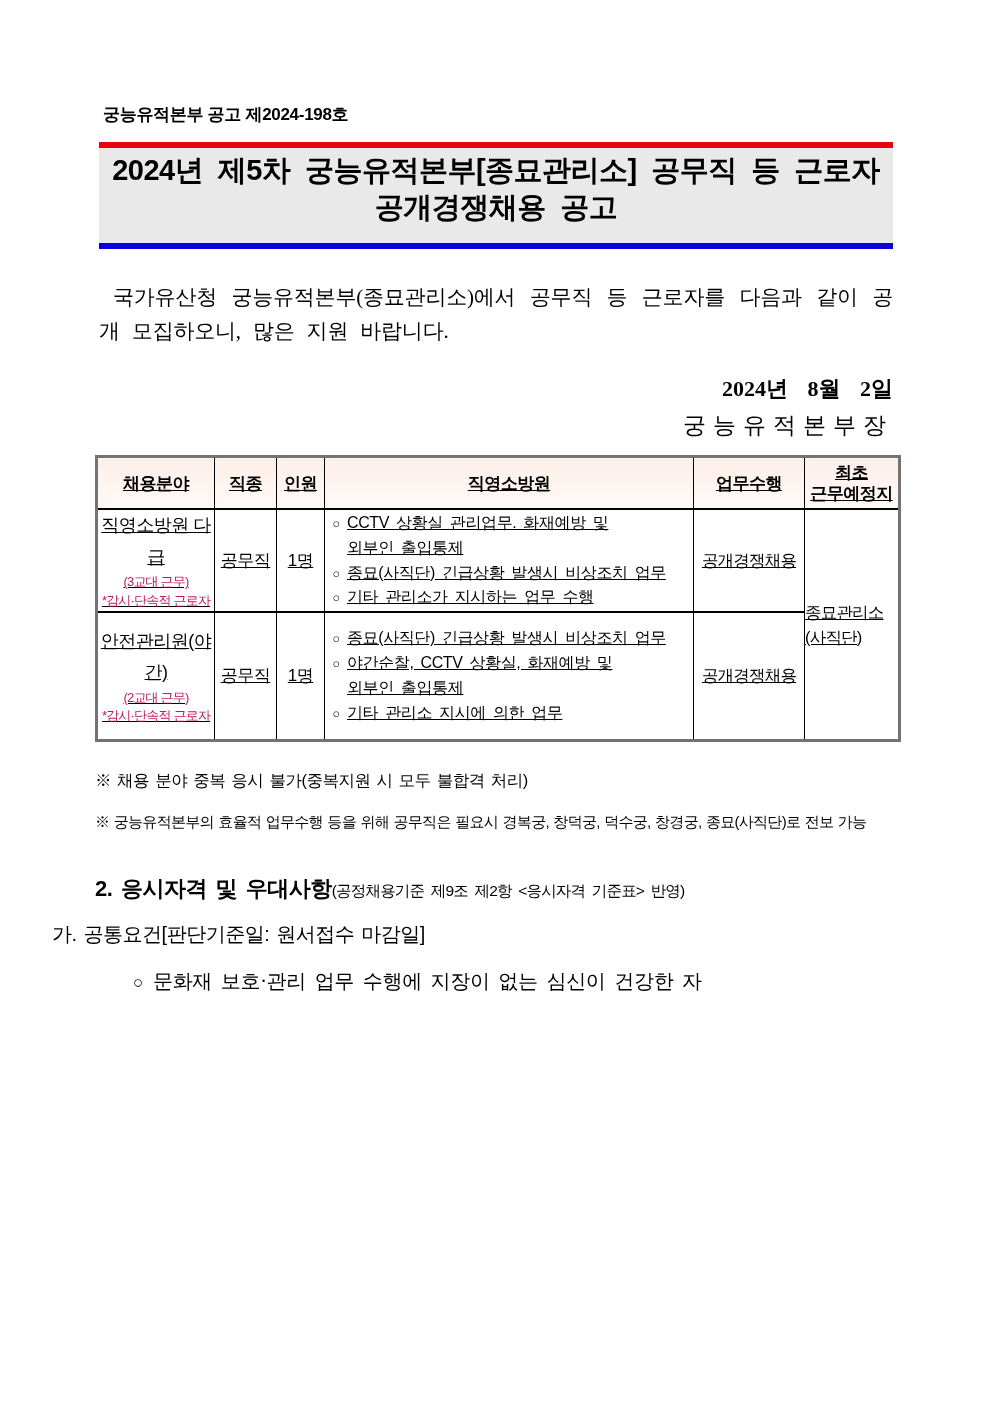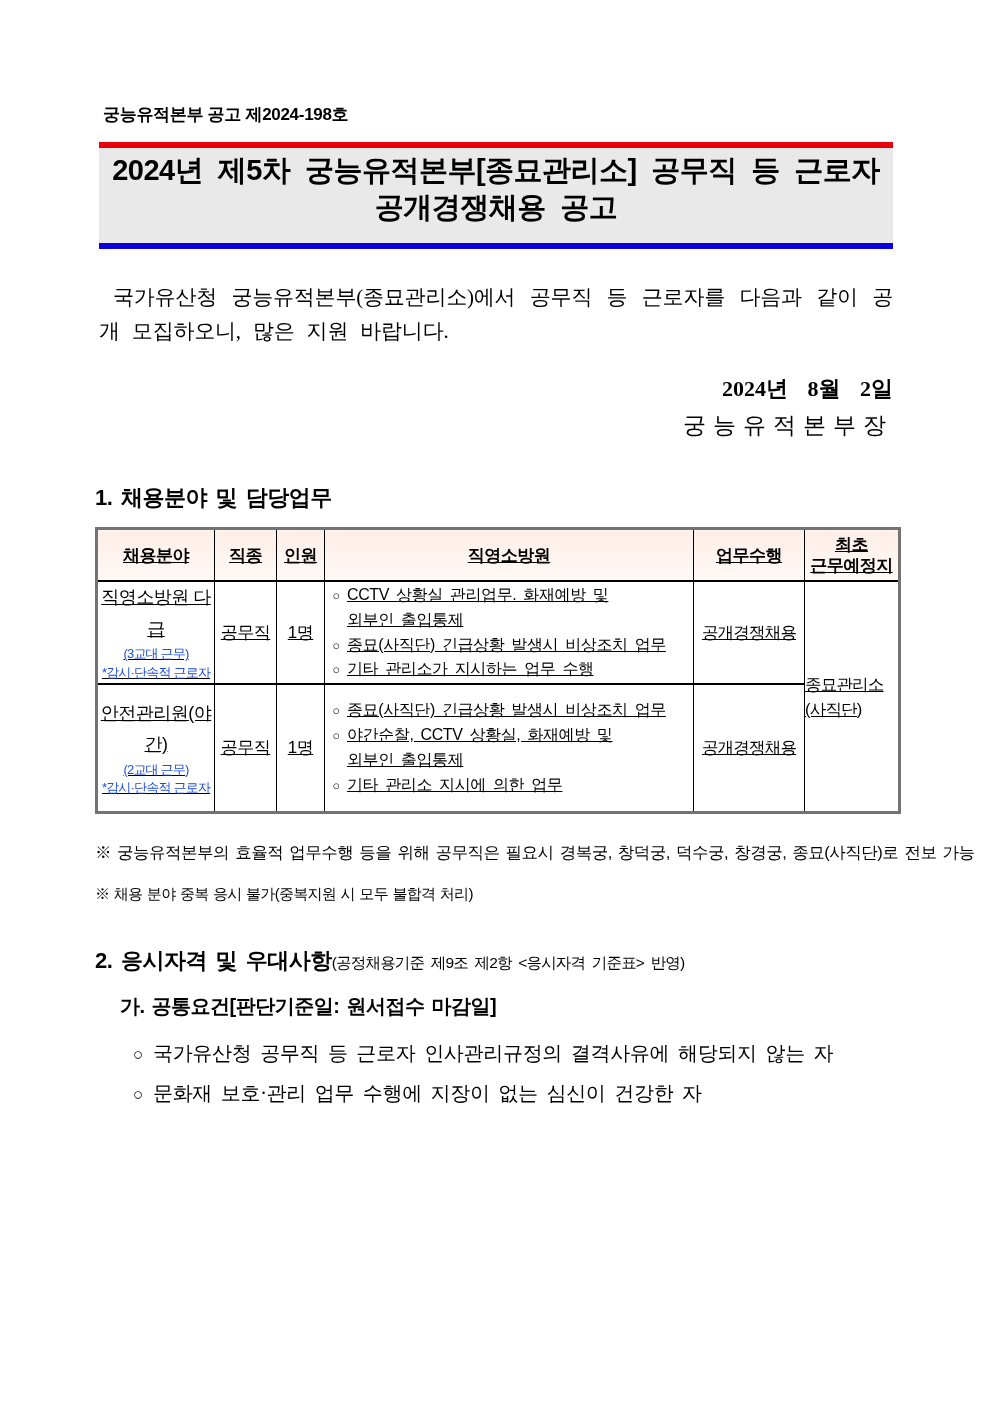--- a/index.html
+++ b/index.html
@@ -87,34 +87,34 @@
     font-weight:800;
     height:50px;
     letter-spacing:-0.5px;
   }
   th.loc-th{font-size:16px;line-height:1.25;}
   tr.data-row-1 td{border-bottom:2.5px solid #000;}
   table.recruit th{border-bottom:2.5px solid #000;}
   td.c-field{text-align:center;height:97px;}
   tr.data-row-2 td.c-field{height:126px;}
   .field-name{font-size:18px;line-height:1.75;letter-spacing:-0.5px;}
-  .field-note{color:#1d4ed8;font-size:13px;line-height:1.45;letter-spacing:-0.8px;white-space:nowrap;}
+  .field-note{color:#be185d;font-size:13px;line-height:1.45;letter-spacing:-0.8px;white-space:nowrap;}
   td.c-job,td.c-count{text-align:center;font-size:17px;letter-spacing:-0.5px;}
   td.c-duties{padding:4px 2px 4px 6px;border-radius:8px;}
   .duty-line{font-size:16px;line-height:1.55;letter-spacing:-0.4px;word-spacing:3px;white-space:nowrap;}
   .duty-line .m{display:inline-block;width:22px;text-align:center;font-size:12.5px;}
   td.c-method{text-align:center;font-size:16.5px;letter-spacing:-0.8px;}
   td.c-loc{text-align:left;font-size:16.5px;line-height:1.5;letter-spacing:-0.8px;}
   .notes{margin:28px 0 0 95px;}
   .note-line{font-size:16.5px;letter-spacing:-0.5px;word-spacing:2px;white-space:nowrap;}
   .note-line + .note-line{margin-top:21px;font-size:15px;letter-spacing:-0.7px;word-spacing:1px;}
   .sub-heading{
-    margin:17px 0 0 120px;
+    margin:17px 0 0 52px;
     font-size:20px;
-    font-weight:700;
+    font-weight:400;
     letter-spacing:-0.5px;
     word-spacing:2px;
   }
   .bullets{margin:13px 0 0 133px;}
   .bullet-line{
     font-family:"Liberation Serif", serif;
     font-size:20px;
     line-height:2.0;
     letter-spacing:-0.3px;
     word-spacing:4px;
@@ -132,21 +132,20 @@
   <div class="banner">
     <span>2024년 제5차 궁능유적본부[종묘관리소] 공무직 등 근로자</span><br>
     <span>공개경쟁채용 공고</span>
   </div>
 
   <div class="intro">국가유산청 궁능유적본부(종묘관리소)에서 공무직 등 근로자를 다음과 같이 공개 모집하오니, 많은 지원 바랍니다.</div>
 
   <div class="date-line">2024년 8월 2일</div>
   <div class="signer-line">궁능유적본부장</div>
 
-  <div class="sec-heading">1. 채용분야 및 담당업무</div>
 
   <table class="recruit">
     <colgroup>
       <col style="width:118px">
         <col style="width:62px">
         <col style="width:48px">
       <col style="width:369px">
         <col style="width:111px">
         <col style="width:95px">
     </colgroup>
@@ -197,28 +196,27 @@
           <div class="duty-line"><span class="m">○</span><span>야간순찰, CCTV 상황실, 화재예방 및</span></div>
           <div class="duty-line"><span class="m"></span><span>외부인 출입통제</span></div>
           <div class="duty-line"><span class="m">○</span><span>기타 관리소 지시에 의한 업무</span></div>
         </td>
         <td class="c-method">공개경쟁채용</td>
       </tr>
     </tbody>
   </table>
 
   <div class="notes">
+    <div class="note-line">※ 채용 분야 중복 응시 불가(중복지원 시 모두 불합격 처리)</div>
     <div class="note-line">※ 궁능유적본부의 효율적 업무수행 등을 위해 공무직은 필요시 경복궁, 창덕궁, 덕수궁, 창경궁, 종묘(사직단)로 전보 가능</div>
-    <div class="note-line">※ 채용 분야 중복 응시 불가(중복지원 시 모두 불합격 처리)</div>
   </div>
 
   <div class="sec-heading">
     <span>2. 응시자격 및 우대사항</span><span class="sub">(공정채용기준 제9조 제2항 &lt;응시자격 기준표&gt; 반영)</span>
   </div>
 
   <div class="sub-heading">가. 공통요건[판단기준일: 원서접수 마감일]</div>
 
   <div class="bullets">
-    <div class="bullet-line"><span class="bm">○</span><span>국가유산청 공무직 등 근로자 인사관리규정의 결격사유에 해당되지 않는 자</span></div>
     <div class="bullet-line"><span class="bm">○</span><span>문화재 보호·관리 업무 수행에 지장이 없는 심신이 건강한 자</span></div>
   </div>
 
 </div>
 
 </body></html>

